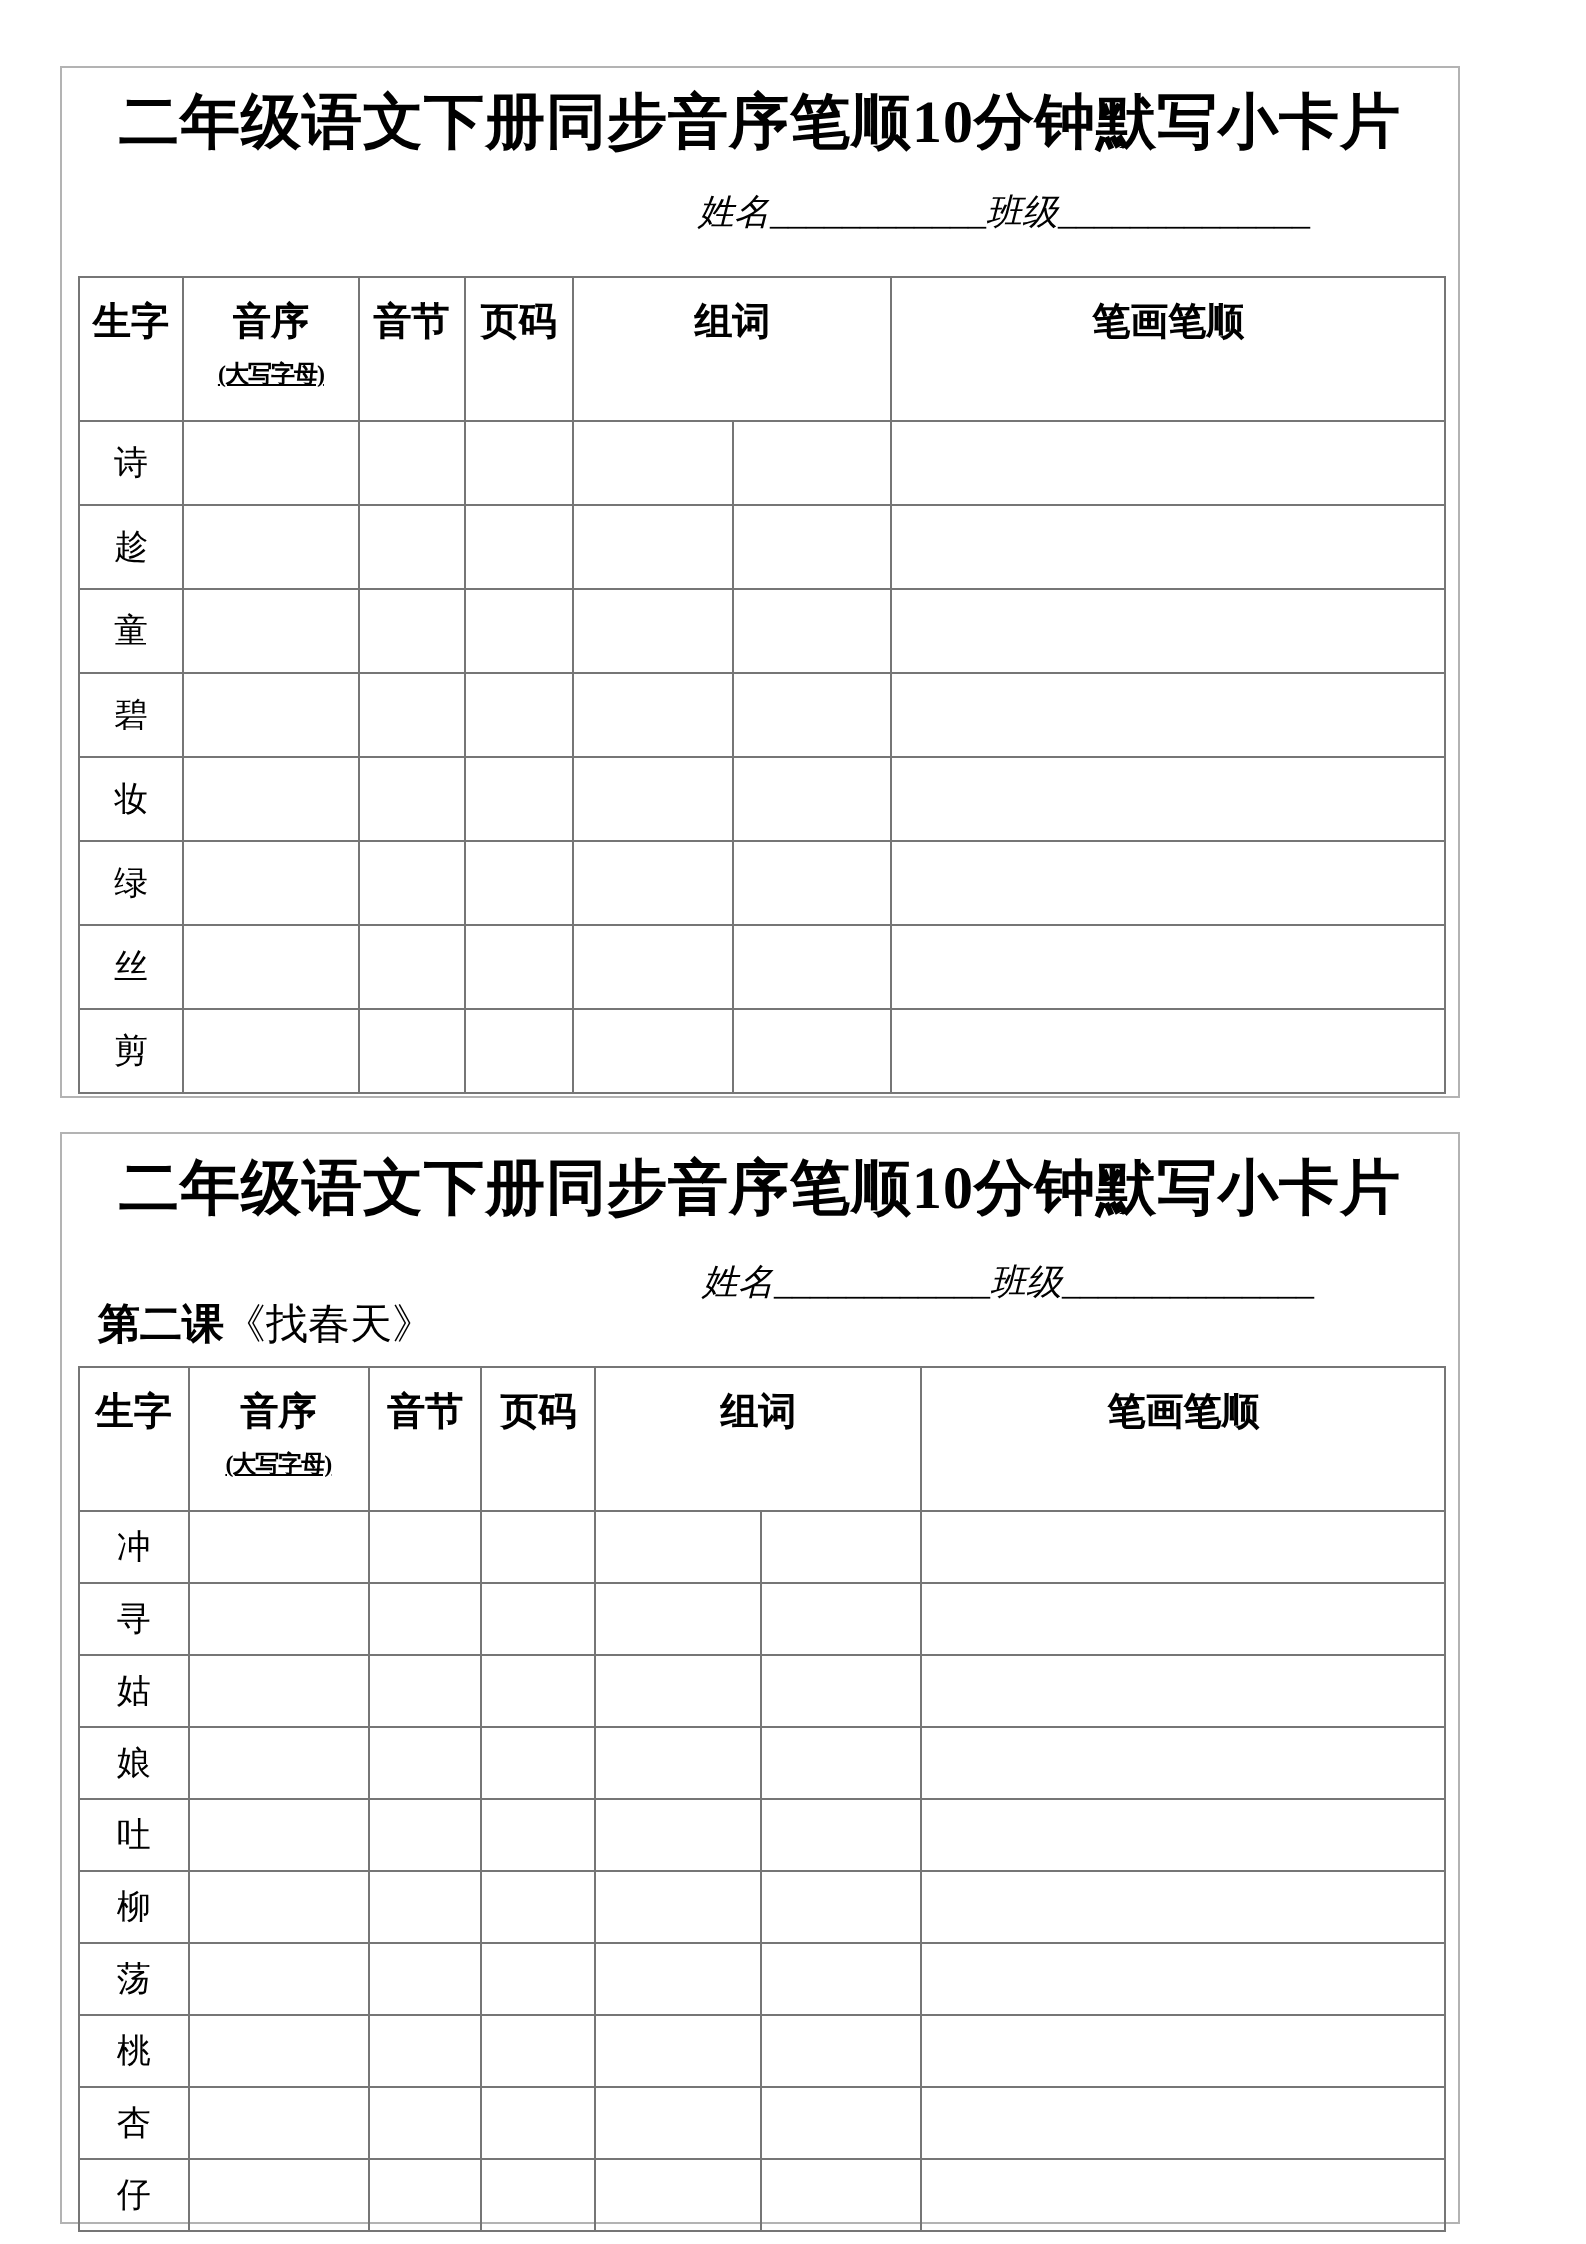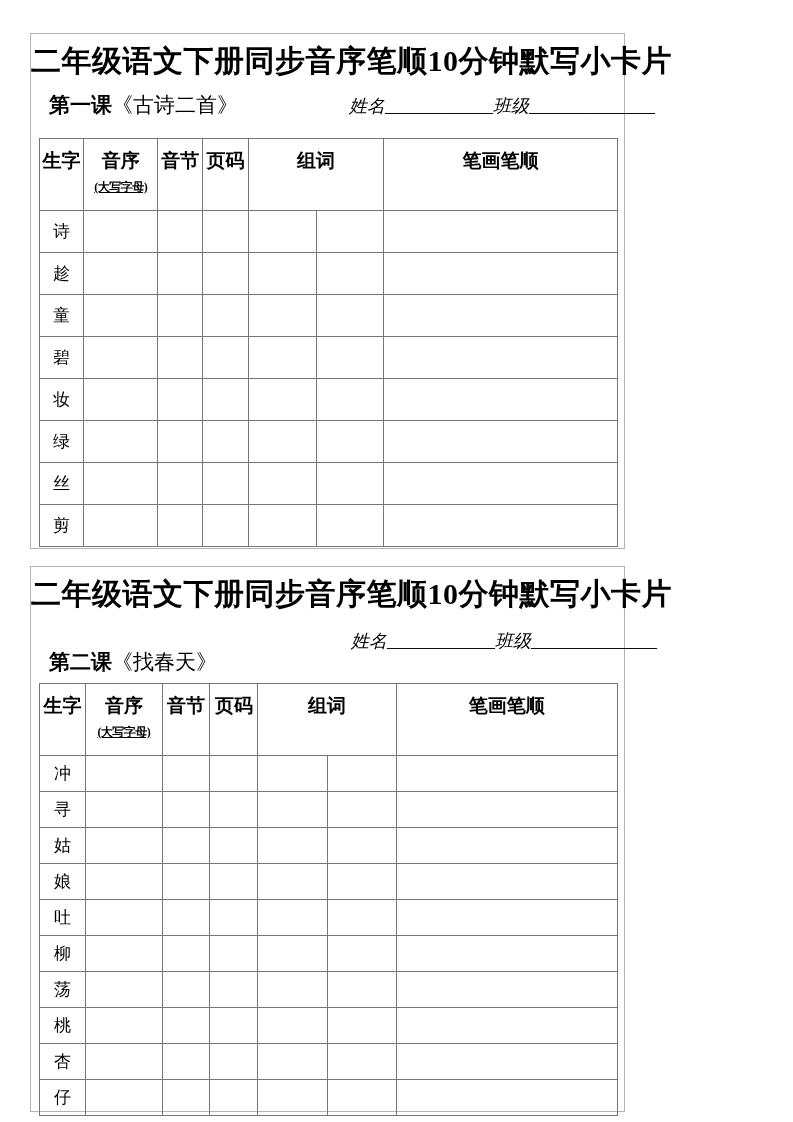--- a/index.html
+++ b/index.html
@@ -2,21 +2,21 @@
 <html><head>
 <meta charset="utf-8">
 <style>
   html,body { margin:0; padding:0; }
   body {
     width:793px; height:1122px; background:#ffffff; position:relative;
     font-family:"Liberation Serif","DejaVu Serif",serif; color:#000;
     overflow:hidden;
   }
   .card {
-    position:absolute; left:30px; width:595px; box-sizing:border-box;
+    position:absolute; left:30px; width:700px; box-sizing:border-box;
     border:1px solid #b3b3b3; background:#ffffff;
   }
   #card1 { top:33px; height:516px; }
   #card2 { top:566px; height:546px; }
 
   .card-title {
     position:absolute; top:7px; left:0; right:0;
     text-align:center; font-size:30px; font-weight:bold;
     letter-spacing:0.5px; white-space:nowrap;
   }
@@ -48,23 +48,20 @@
   th .sub { display:block; font-size:12px; font-weight:bold; margin-top:5px; letter-spacing:-0.5px;text-decoration:underline; }
   #card1 tbody td { height:41px; }
   #card2 tbody td { height:35px; }
   td.char { text-align:center; font-size:17px; }
 </style>
 </head>
 <body>
 
 <div class="card" id="card1">
   <div class="card-title">二年级语文下册同步音序笔顺10分钟默写小卡片</div>
-  <div class="lesson">
-    <span class="lesson-number">第一课</span><span class="lesson-book">《古诗二首》</span>
-  </div>
   <div class="namegroup">
     <span>姓名</span><span class="blank">____________</span><span>班级</span><span class="blank">______________</span>
   </div>
   <div class="table-wrap">
     <table class="sheet">
       <colgroup>
         <col style="width:7.6%">
           <col style="width:12.9%">
           <col style="width:7.7%">
         <col style="width:8.0%">

